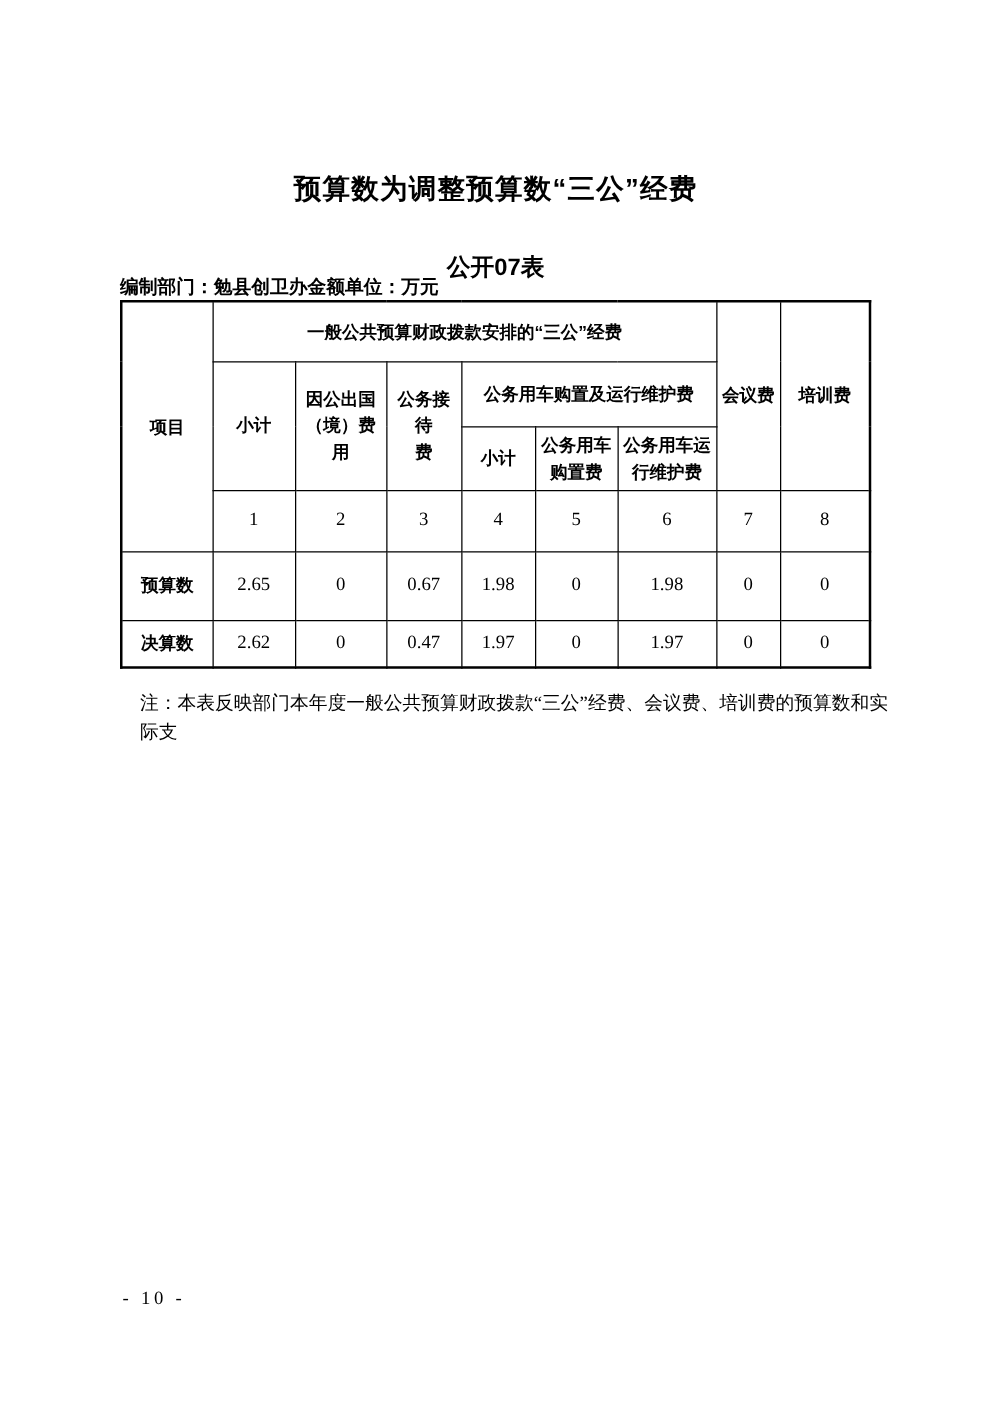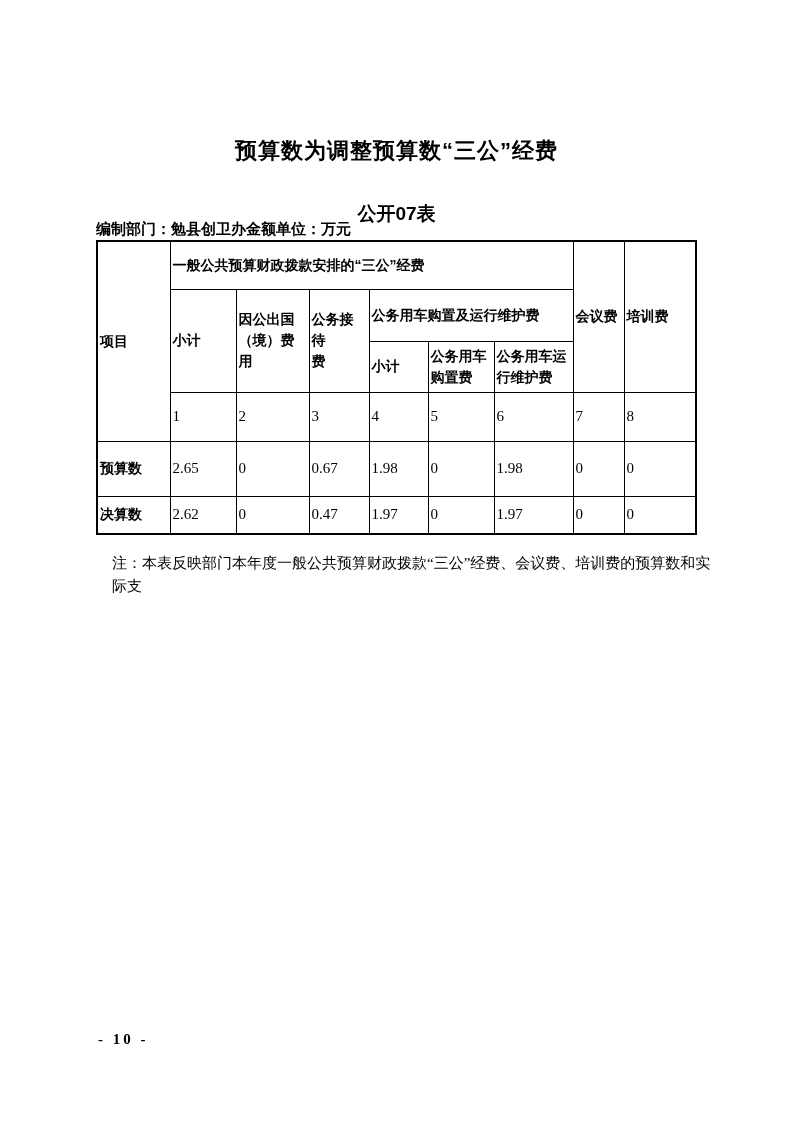--- a/index.html
+++ b/index.html
@@ -47,20 +47,21 @@
     position: absolute;
     top: 240px;
     left: 96px;
     width: 599px;
     table-layout: fixed;
     border-collapse: collapse;
     border: 2px solid #000000;
   }
   table.budget td {
     border: 1px solid #000000;
+    text-align: center;
     vertical-align: middle;
     padding: 2px 2px;
     overflow: hidden;
   }
   .hdr {
     font-weight: bold;
     font-size: 14px;
     line-height: 21px;
     white-space: pre-line;
     word-break: break-all;
@@ -85,21 +86,20 @@
     font-size: 15px;
     line-height: 23px;
   }
   .page-num {
     position: absolute;
     top: 1031px;
     left: 98px;
     font-family: "Liberation Serif", serif;
     font-size: 15px;
     letter-spacing: 3px;
-    font-weight: bold;
   }
 </style>
 </head>
 <body>
 
 <div class="sheet">
 
   <div class="doc-title">
     <div>预算数为调整预算数“三公”经费</div>
   </div>

